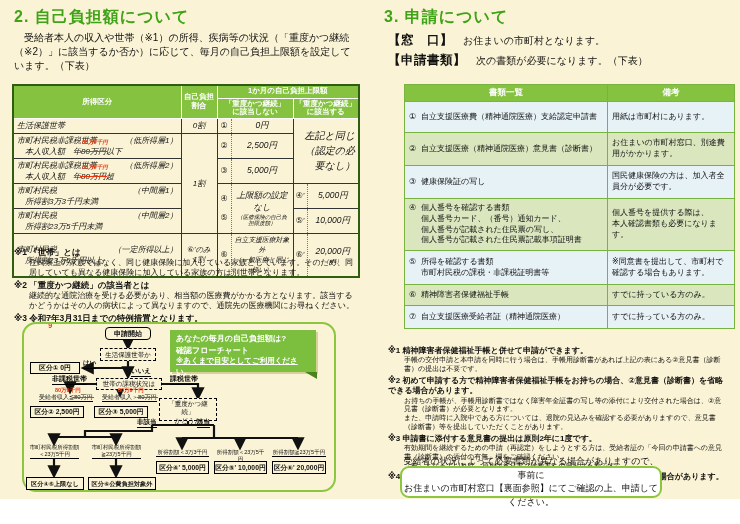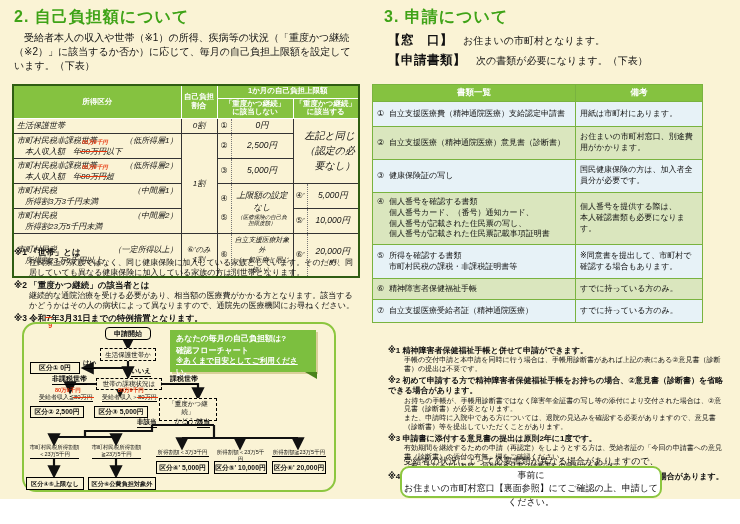--- a/index.html
+++ b/index.html
@@ -84,21 +84,21 @@
   .fc-r6  { left:64px; top:153px; width:68px; height:13px; font-size:6.2px; line-height:11px; }
   .fc-r4p { left:132px; top:137px; width:53px; height:13px; line-height:11px; }
   .fc-r5p { left:190px; top:137px; width:53px; height:13px; line-height:11px; }
   .fc-r6p { left:248px; top:137px; width:54px; height:13px; line-height:11px; }
 
   
   .win-row { position:absolute; left:388px; display:flex; align-items:baseline; }
   .win-label { font-size:12.5px; font-weight:bold; letter-spacing:0.5px; }
   .win-text { font-size:10px; margin-left:10px; }
 
-  .doc-table { position:absolute; left:372px; top:84px; width:330px; table-layout:fixed; border:1.5px solid #6FA83C; }
+  .doc-table { position:absolute; left:404px; top:84px; width:330px; table-layout:fixed; border:1.5px solid #6FA83C; }
   .doc-table th { background:#85C240; color:#fff; font-size:8.5px; font-weight:bold; border:1px solid #79B33F; padding:2px; }
   .doc-table td { border:1px solid #79B33F; font-size:8px; line-height:1.35; padding:2px 4px; vertical-align:middle; }
   .alt-a td { background:#E7F2F7; }
   .alt-b td { background:#DAE6BE; }
   .dnum { display:inline-block; width:12px; vertical-align:top; }
   .dtext { display:inline-block; width:calc(100% - 16px); vertical-align:top; }
 
   .rnotes { position:absolute; left:388px; top:344px; width:336px; font-size:7px; line-height:1.25; }
   .rnote-head { font-weight:bold; font-size:8px; margin-top:2px; line-height:1.3; }
   .rnote-body { margin-left:16px; }
@@ -313,21 +313,21 @@
 <table class="doc-table">
   <colgroup>
       <col style="width:203px">
       <col style="width:127px">
     </colgroup>
   <tbody>
       <tr>
     <th>書類一覧</th>
     <th>備考</th>
   </tr>
-  <tr class="alt-a" style="height:25px">
+  <tr class="alt-a" style="height:31px">
     <td><span class="dnum">①</span><span class="dtext pre">自立支援医療費（精神通院医療）支給認定申請書</span></td>
     <td class="pre">用紙は市町村にあります。</td>
   </tr>
   <tr class="alt-b" style="height:33px">
     <td><span class="dnum">②</span><span class="dtext pre">自立支援医療（精神通院医療）意見書（診断書）</span></td>
     <td class="pre">お住まいの市町村窓口、別途費用がかかります。</td>
   </tr>
   <tr class="alt-a" style="height:33px">
     <td><span class="dnum">③</span><span class="dtext pre">健康保険証の写し</span></td>
     <td class="pre">国民健康保険の方は、加入者全員分が必要です。</td>

